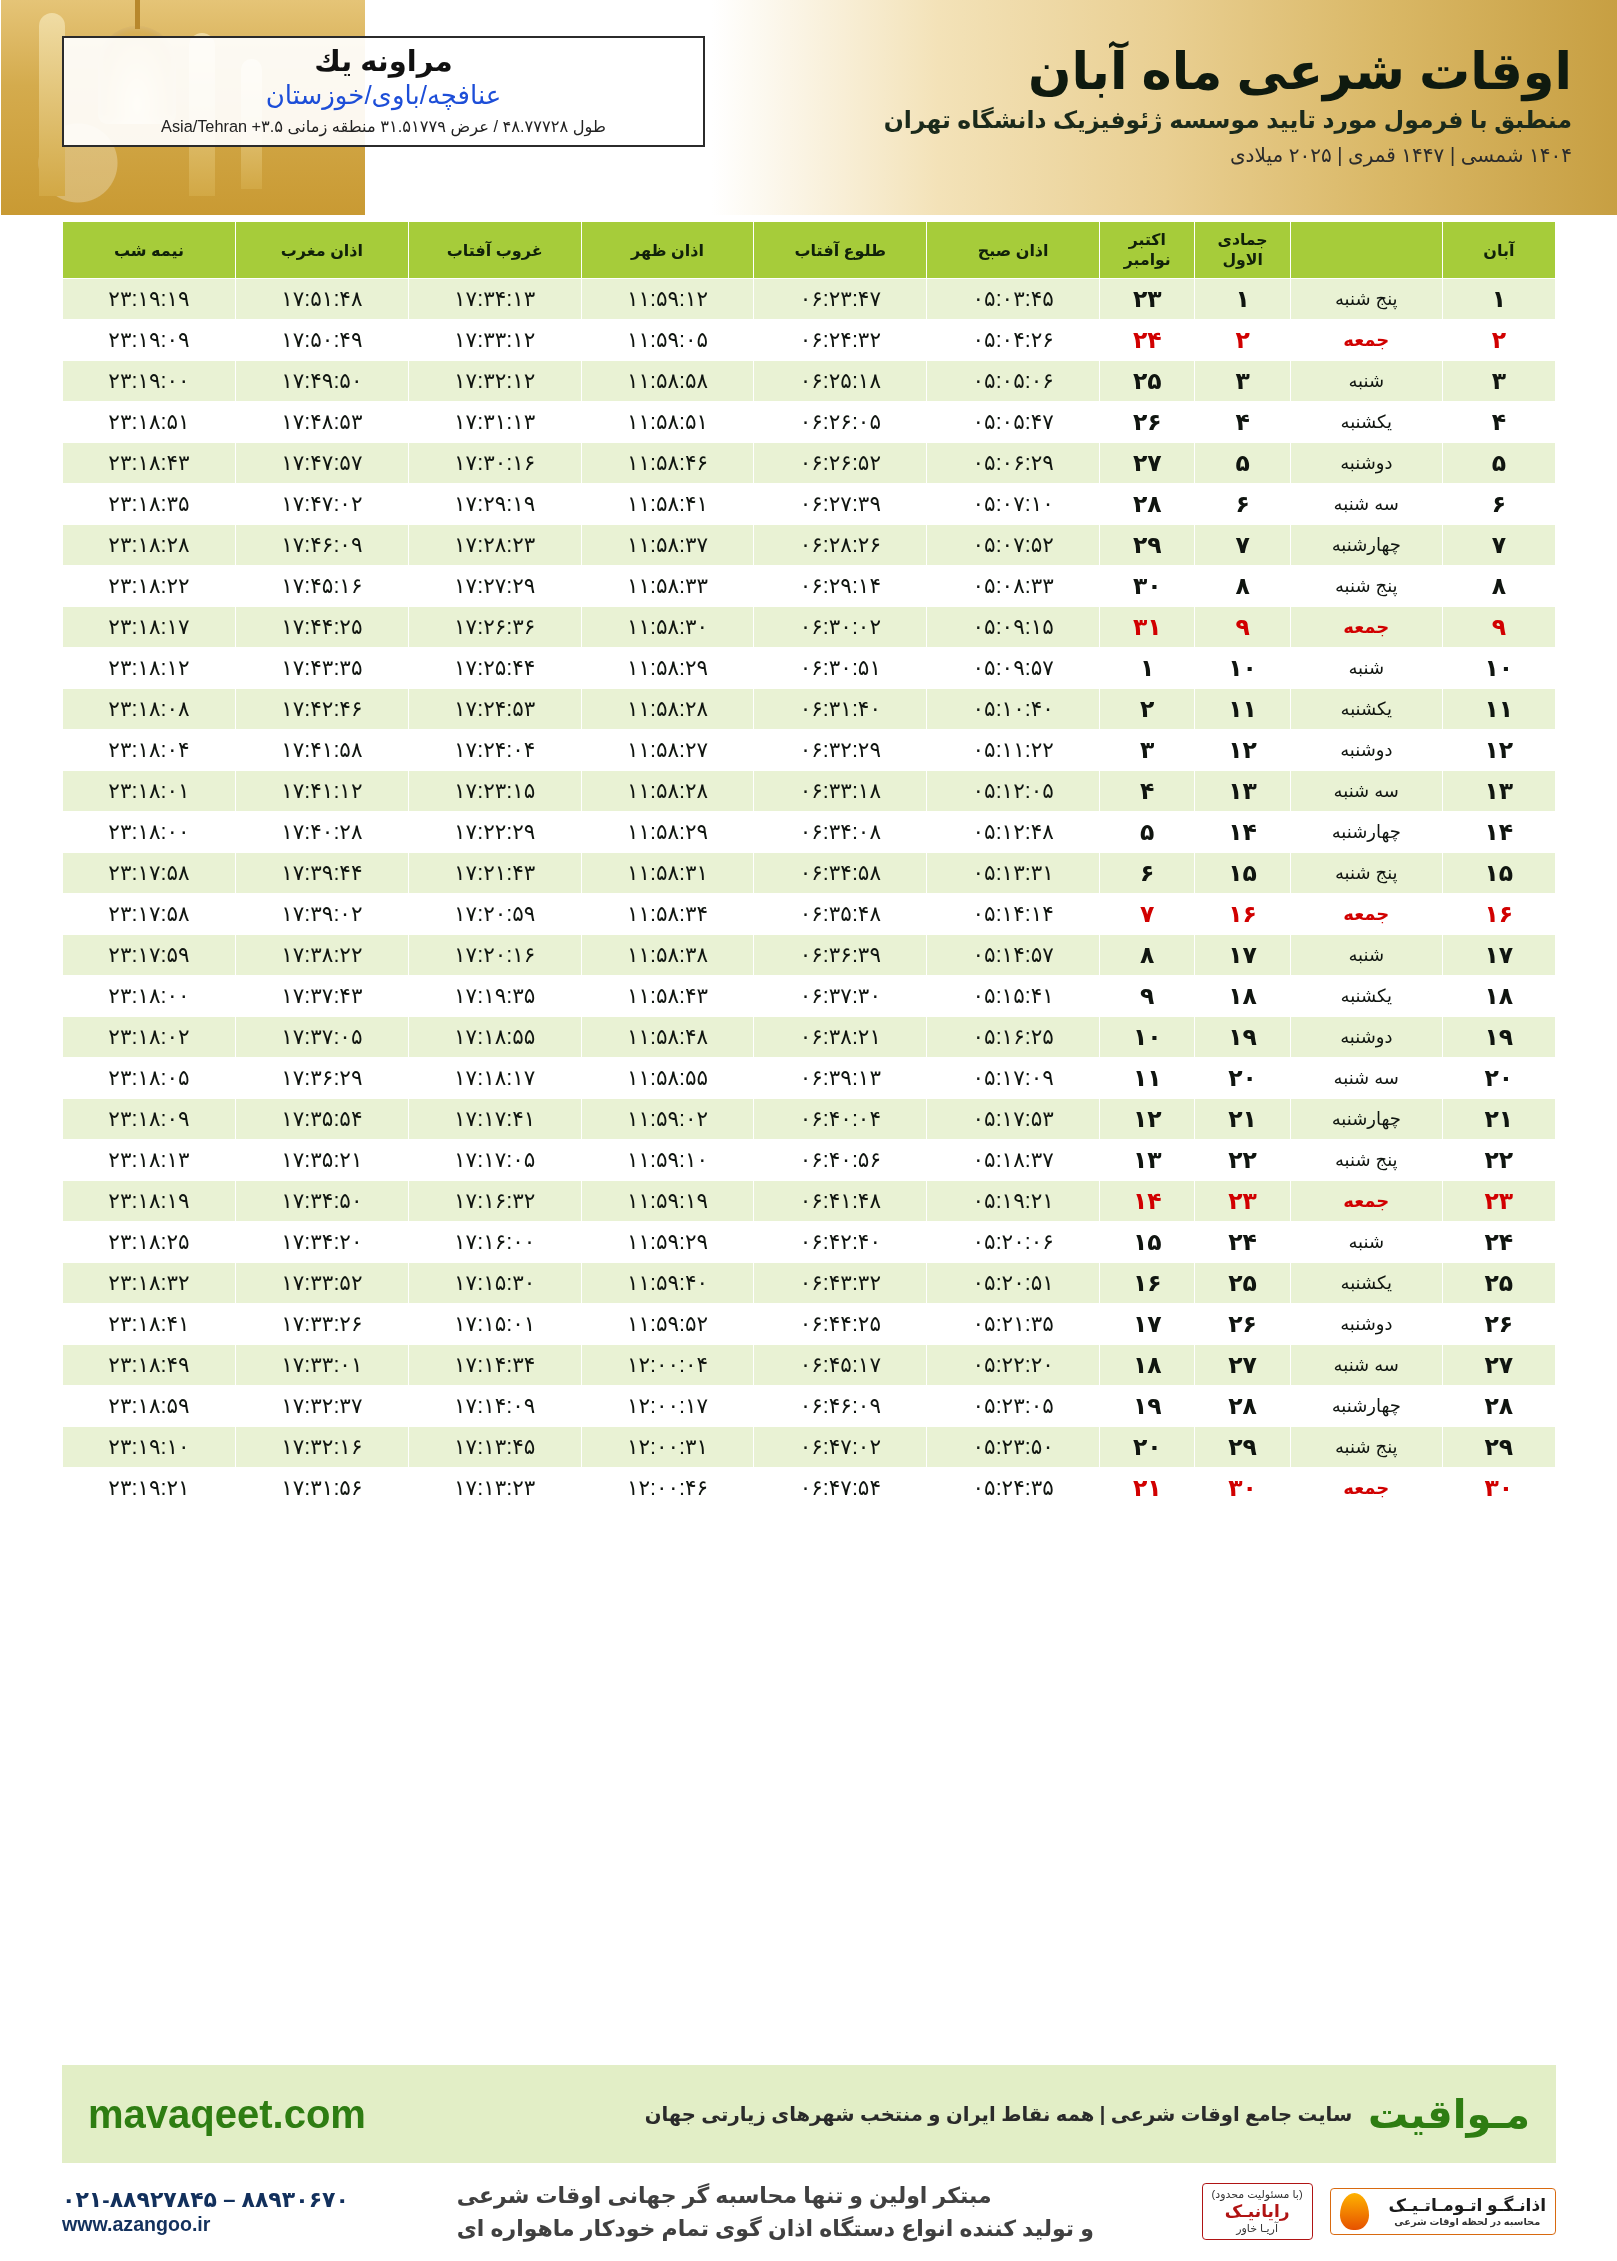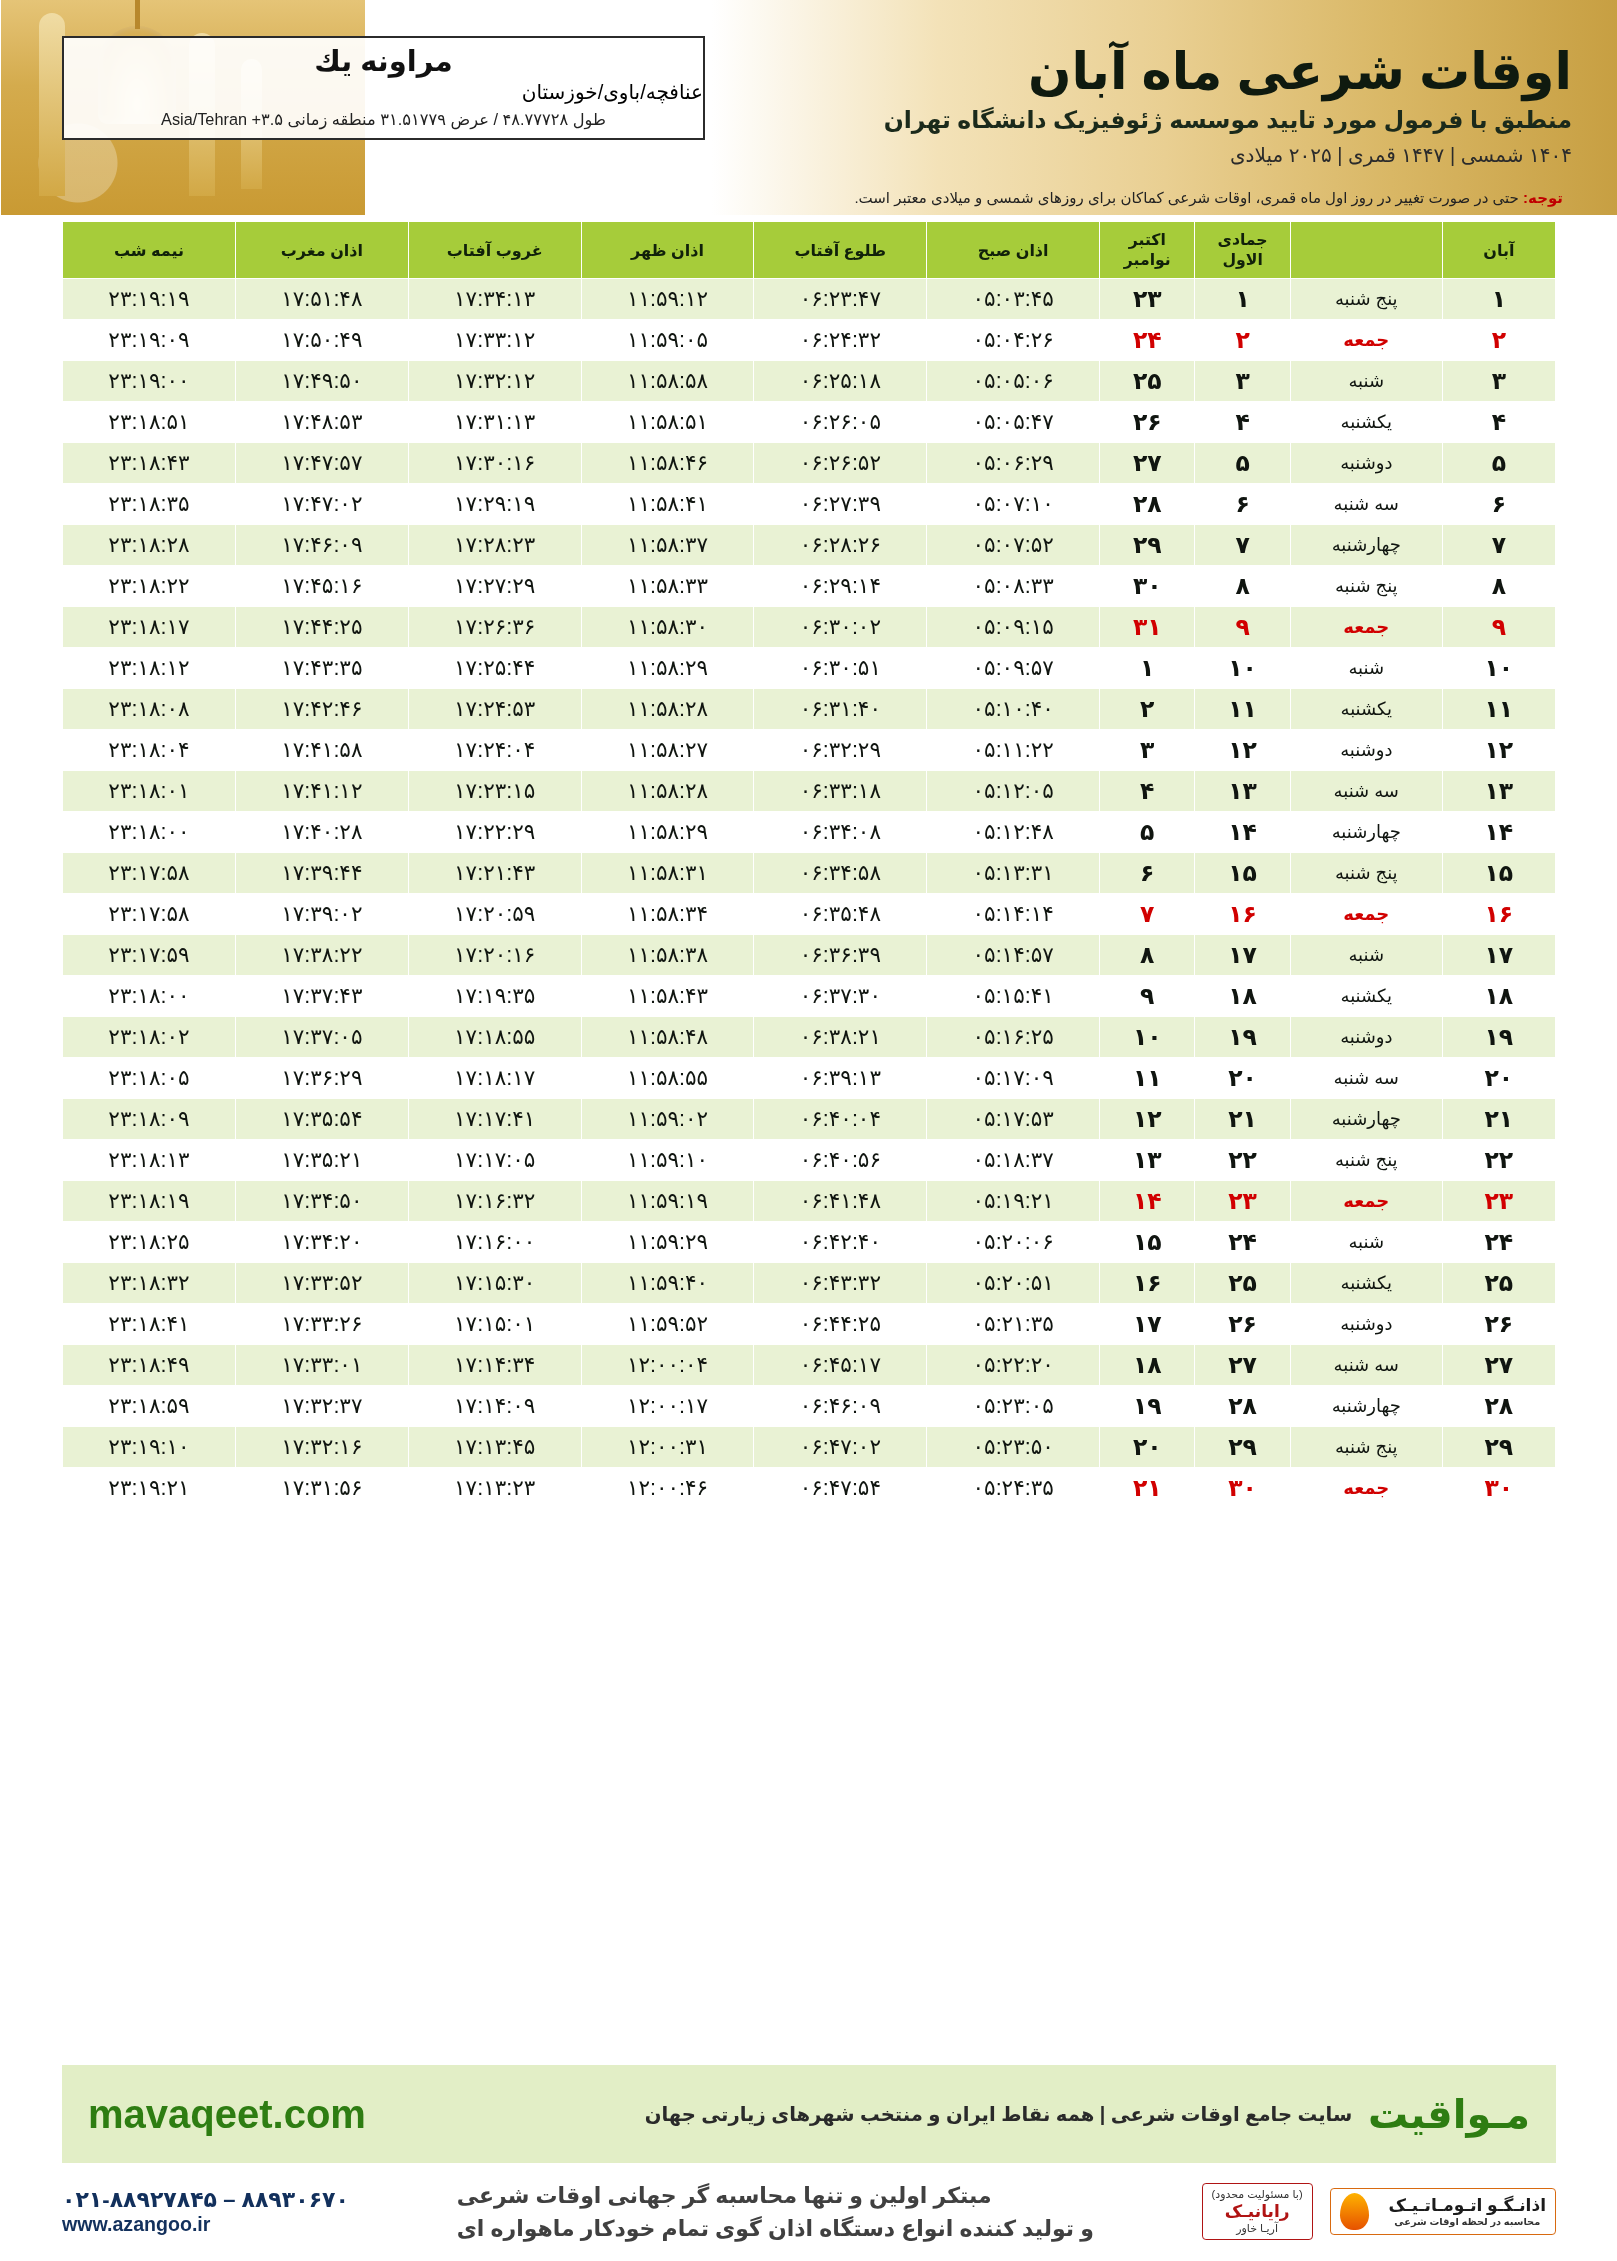--- a/index.html
+++ b/index.html
@@ -63,21 +63,21 @@
   .loc-box{
     position:absolute;left:62px;top:36px;
     width:639px;
     border:2px solid #2b2b2b;
     background:rgba(255,255,255,.92);
     text-align:center;
     padding:6.5px 0 9px;
     direction:rtl;
   }
   .loc-city{font-size:29px;font-weight:bold;color:#111;line-height:1.15;}
-  .loc-region{font-size:20px;color:#000000;margin-top:2.6px;text-align:right;}
+  .loc-region{font-size:26px;color:#1d4ed8;margin-top:2.6px;}
   .loc-geo{font-size:16.3px;color:#222;margin-top:5.2px;direction:ltr;unicode-bidi:plaintext;}
 
   .note{
     position:absolute;left:62px;top:189px;width:1501px;
     text-align:right;direction:rtl;font-size:15px;color:#222;
   }
   .note b{color:#c00000;}
 
   
   .table-wrap{
@@ -173,24 +173,20 @@
     <div class="title-sub">منطبق با فرمول مورد تایید موسسه ژئوفیزیک دانشگاه تهران</div>
     <div class="title-dates">۱۴۰۴ شمسی | ۱۴۴۷ قمری | ۲۰۲۵ میلادی</div>
   </div>
 
   <div class="loc-box">
     <div class="loc-city">مراونه يك</div>
     <div class="loc-region">عنافچه/باوی/خوزستان</div>
     <div class="loc-geo">طول ۴۸.۷۷۷۲۸ / عرض ۳۱.۵۱۷۷۹ منطقه زمانی ۳.۵+ Asia/Tehran</div>
   </div>
 
-  <div class="note">
-    <b>توجه:</b>
-    <span>حتی در صورت تغییر در روز اول ماه قمری، اوقات شرعی کماکان برای روزهای شمسی و میلادی معتبر است.</span>
-  </div>
 </div>
 
 <div class="table-wrap">
   <table>
     <colgroup>
       <col class="c-aban">
         <col class="c-day">
         <col class="c-q">
         <col class="c-g">
       <col class="c-t">

